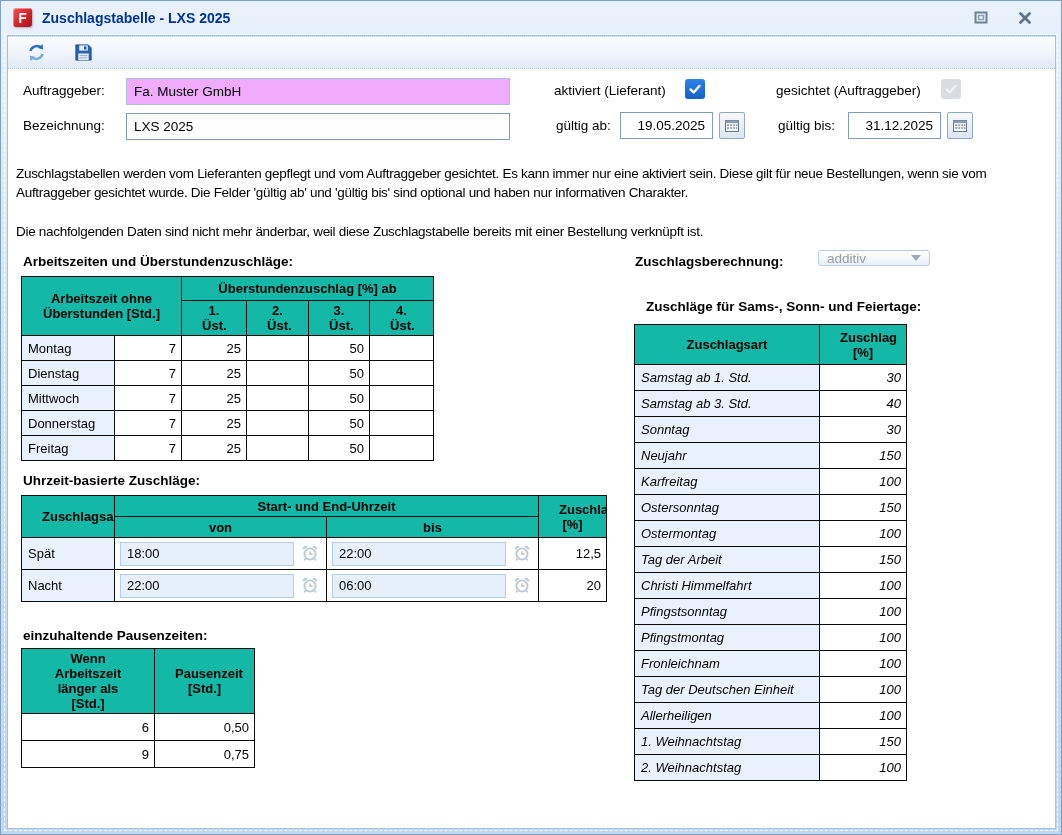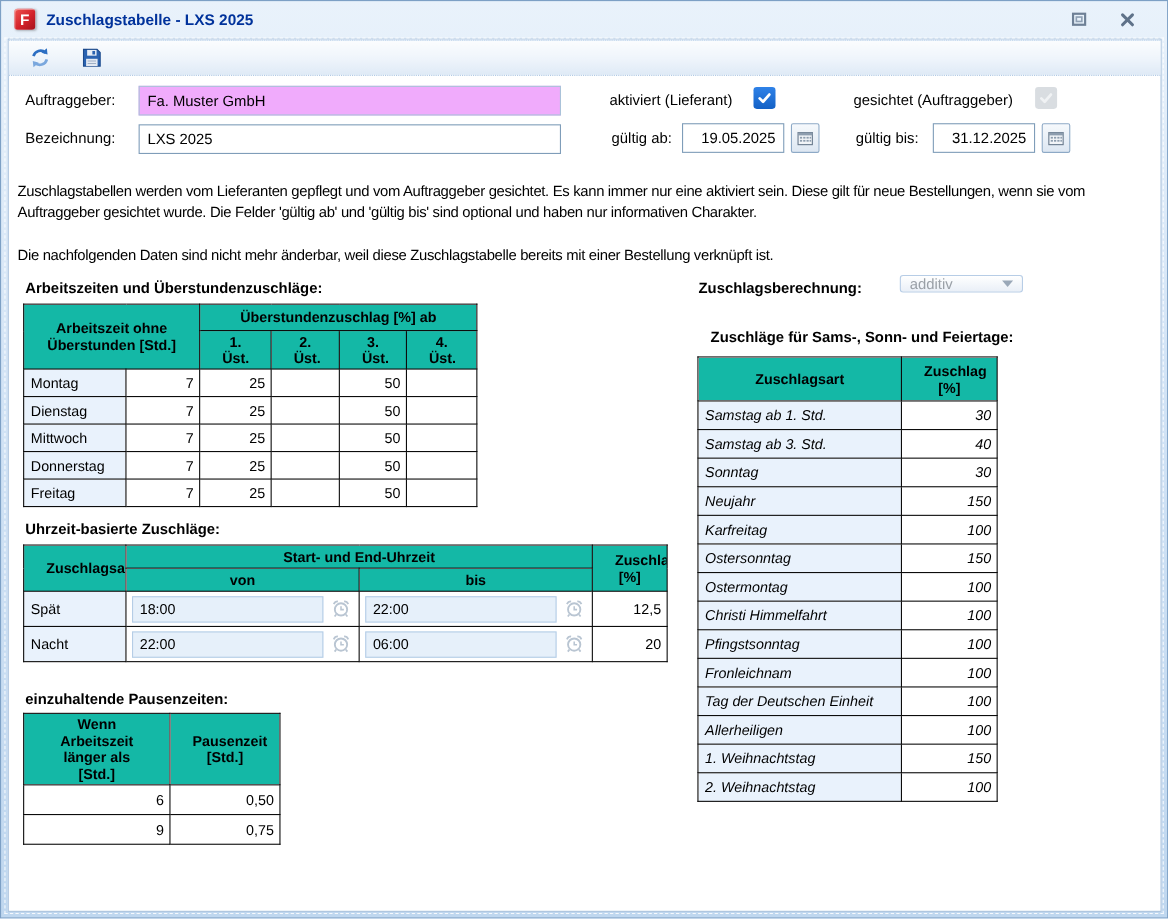--- a/index.html
+++ b/index.html
@@ -378,25 +378,33 @@
           </tr>
           <tr>
             <td class="name">Ostersonntag</td>
             <td class="num">150</td>
           </tr>
           <tr>
             <td class="name">Ostermontag</td>
             <td class="num">100</td>
           </tr>
           <tr>
+            <td class="name">Tag der Arbeit</td>
+            <td class="num">150</td>
+          </tr>
+          <tr>
             <td class="name">Christi Himmelfahrt</td>
             <td class="num">100</td>
           </tr>
           <tr>
             <td class="name">Pfingstsonntag</td>
+            <td class="num">100</td>
+          </tr>
+          <tr>
+            <td class="name">Pfingstmontag</td>
             <td class="num">100</td>
           </tr>
           <tr>
             <td class="name">Fronleichnam</td>
             <td class="num">100</td>
           </tr>
           <tr>
             <td class="name">Tag der Deutschen Einheit</td>
             <td class="num">100</td>
           </tr>

